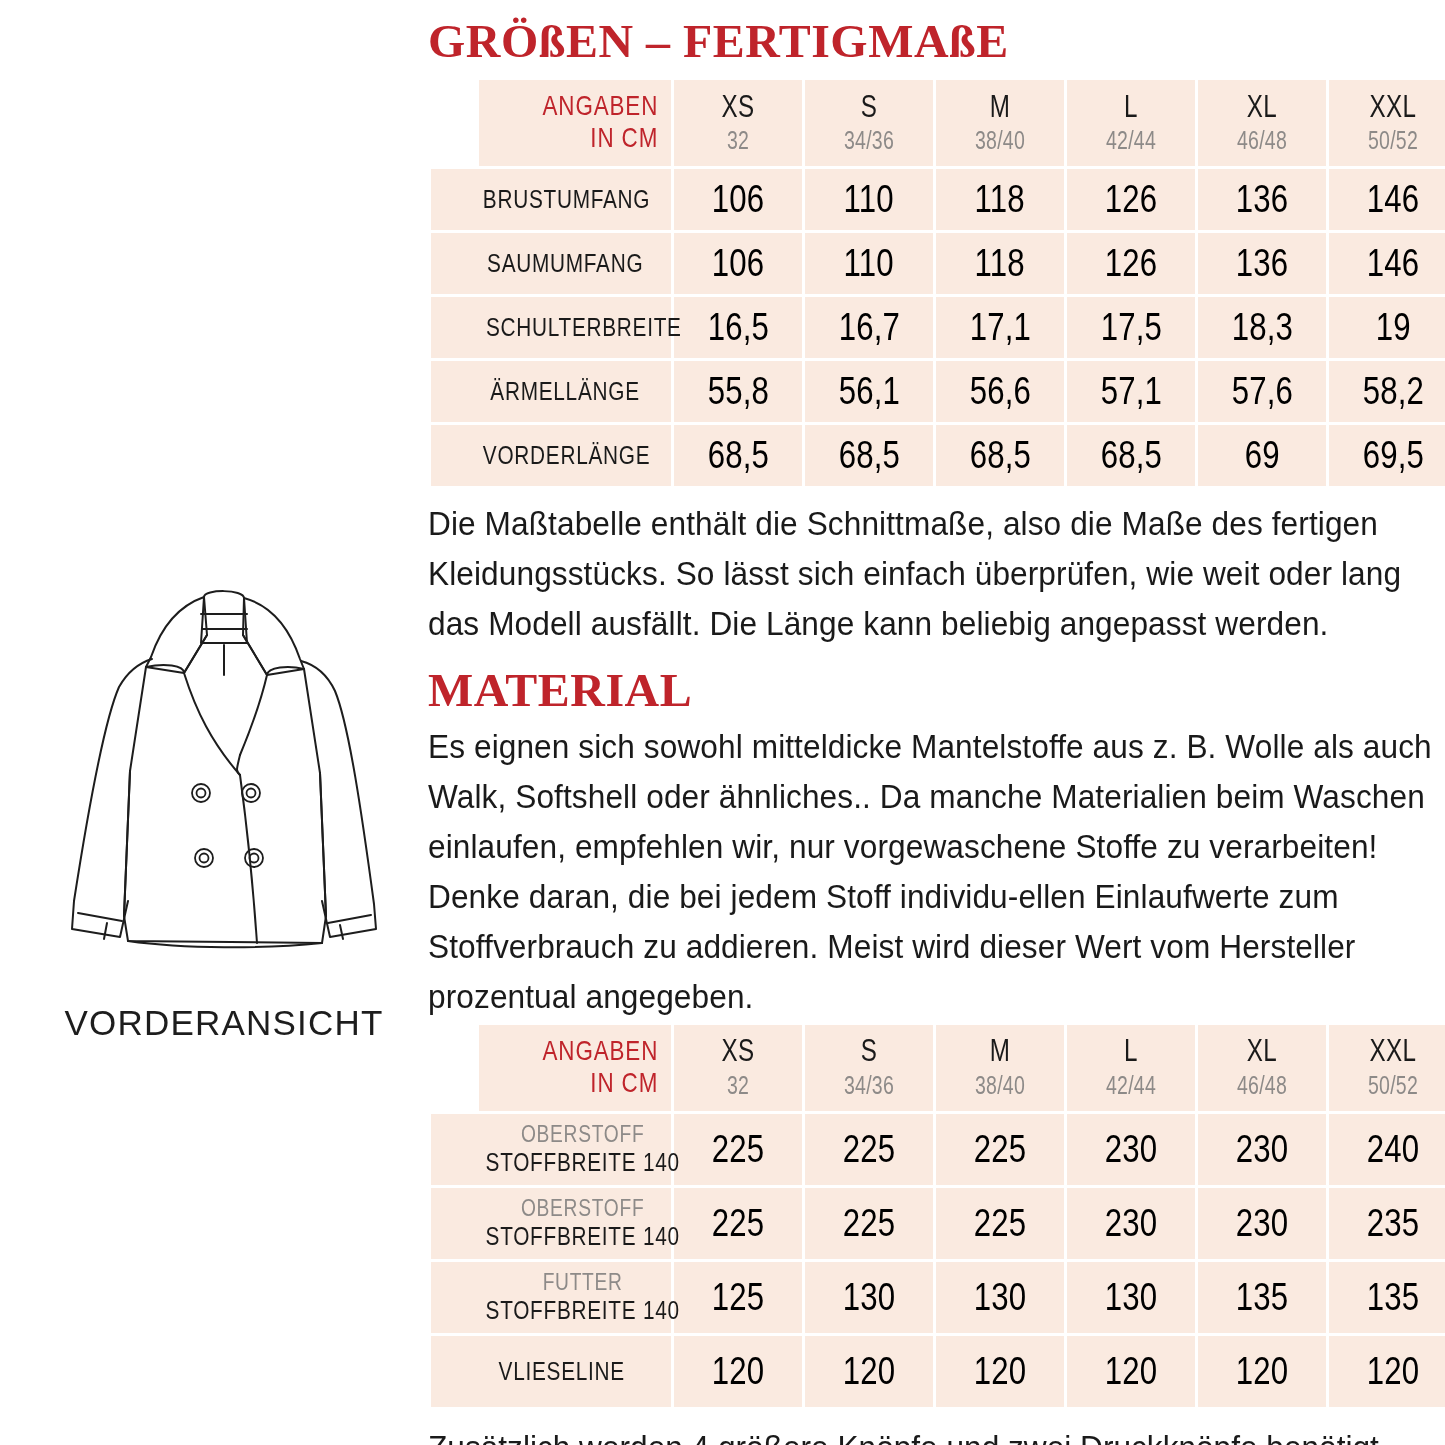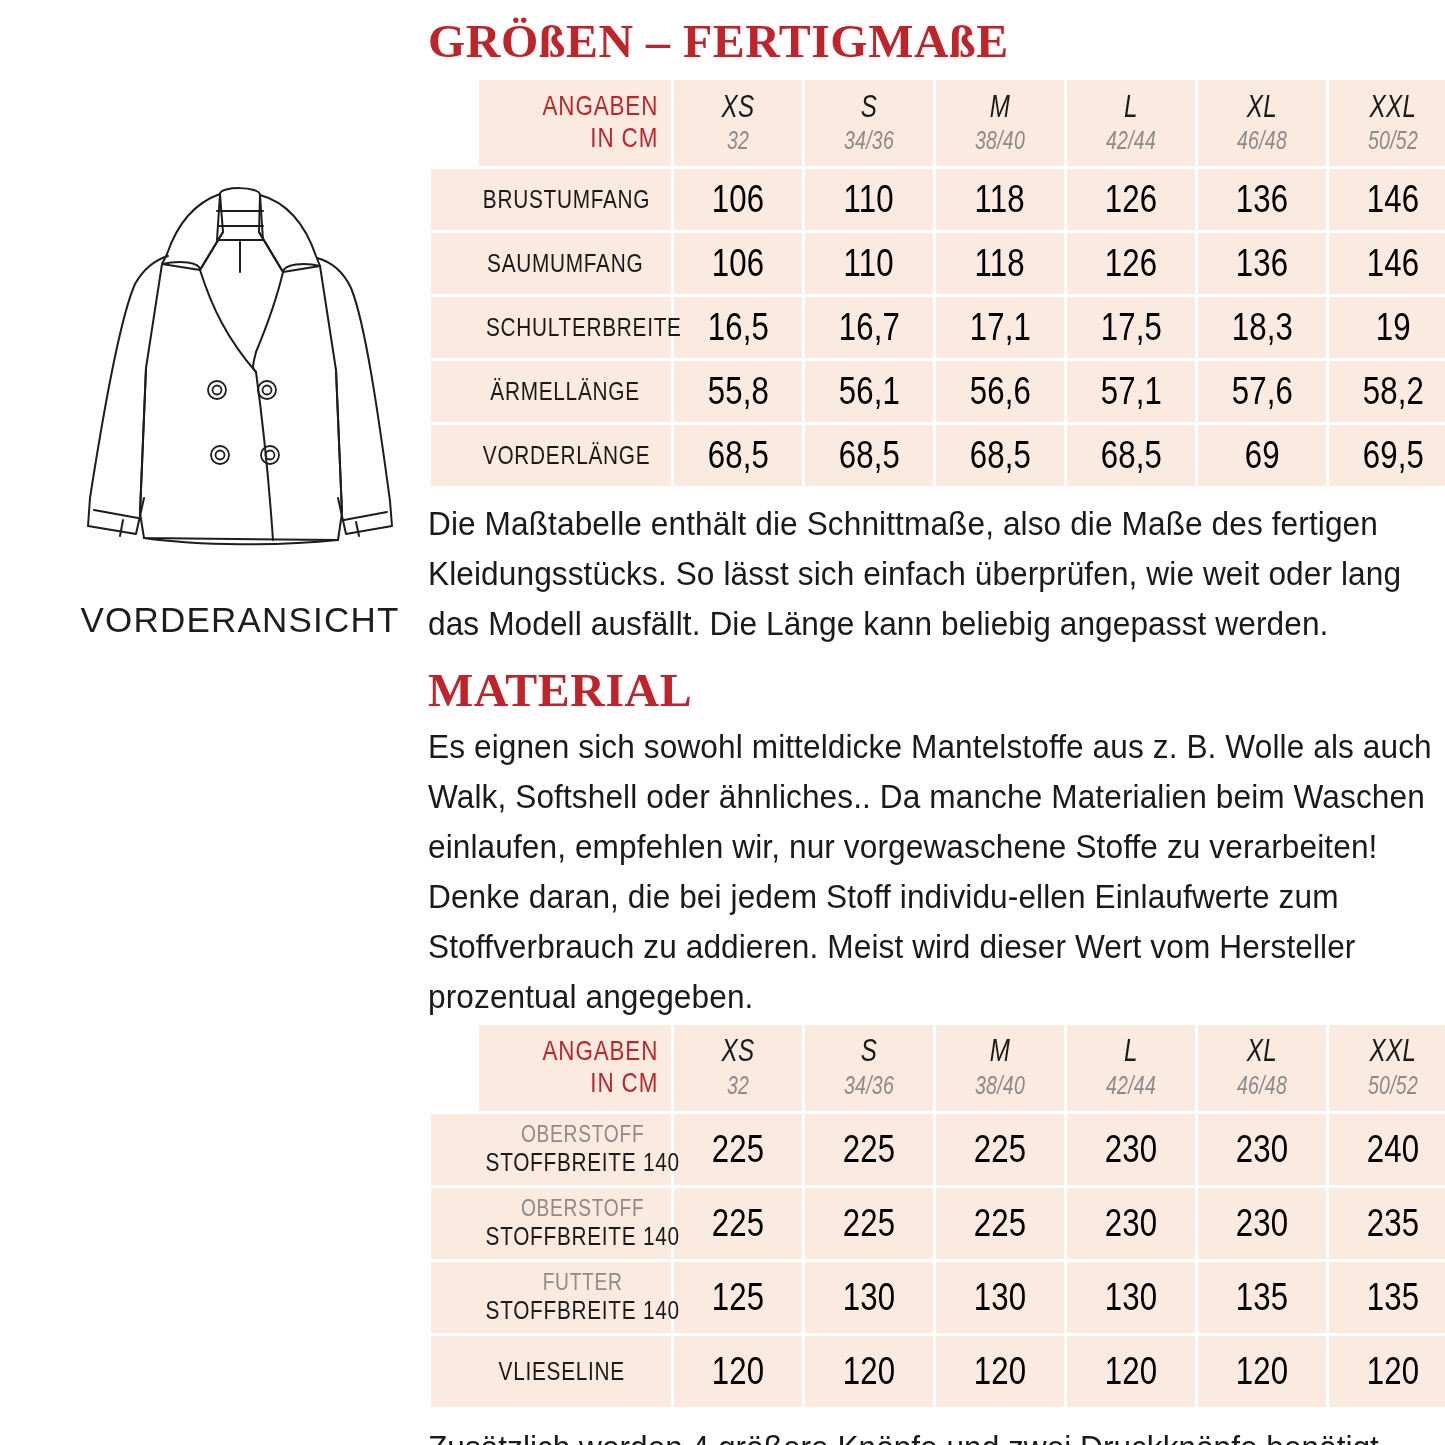--- a/index.html
+++ b/index.html
@@ -22,24 +22,25 @@
     height: 1445px;
     display: flex;
     box-sizing: border-box;
   }
 
   
   .illustrations {
     width: 420px;
     flex: 0 0 420px;
     display: flex;
-    flex-direction: column;
-    align-items: flex-end;
+    flex-direction: row;
+    align-items: center;
     padding-top: 168px;
     box-sizing: border-box;
+    padding-left: 44px;
   }
   .view-block {
     display: flex;
     flex-direction: column;
     align-items: center;
   }
   .view-block.back { margin-top: 108px; }
   .sketch {
     display: block;
   }
@@ -104,21 +105,20 @@
     font-size: 28px;
     letter-spacing: 1.1px;
     font-family: "Liberation Sans Narrow", "Liberation Sans", sans-serif;
     transform: scaleX(0.8);
     transform-origin: right center;
     white-space: nowrap;
   }
   .hdr-size {
     padding: 8px 2px 10px 2px !important;
     line-height: 1.1;
-    font-style: italic;
   }
   .hdr-size .sz {
     display: block;
     font-size: 31px;
     color: #1a1a1a;
     letter-spacing: 0.5px;
     transform: scaleX(0.78);
   }
   .hdr-size .num {
     display: block;

